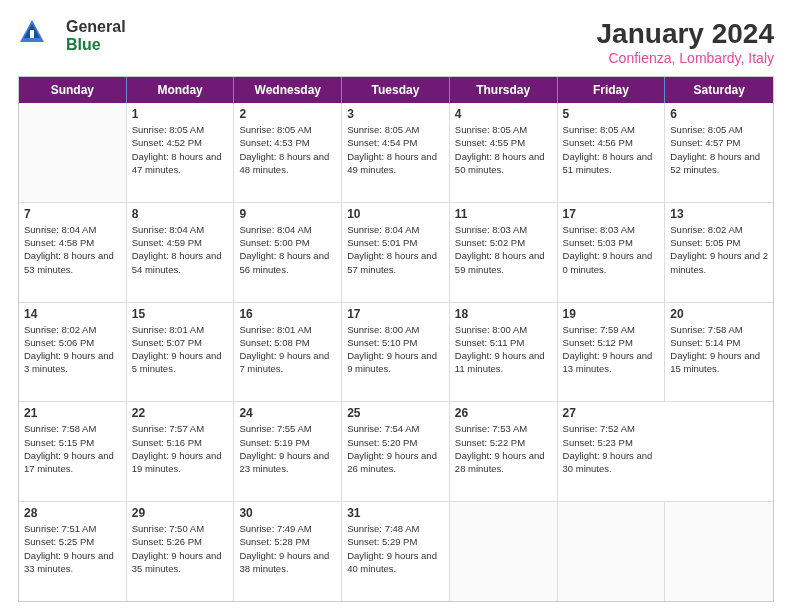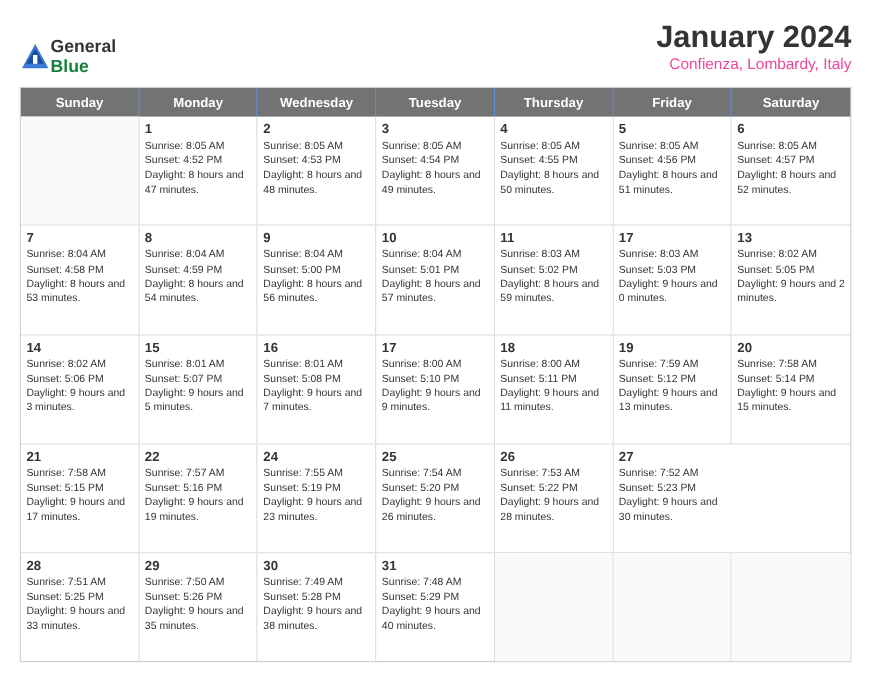--- a/index.html
+++ b/index.html
@@ -18,23 +18,21 @@
       flex-direction: column;
     }
     .header {
       display: flex;
       justify-content: space-between;
       align-items: flex-start;
       margin-bottom: 10px;
     }
     .logo {
       display: flex;
-      align-items: center;
-      gap: 0;
-      margin-top: 16px;
+      gap: 20px;
     }
     .logo-text {
       display: flex;
       flex-direction: column;
       line-height: 1.1;
     }
     .logo-general {
       font-size: 16px;
       font-weight: bold;
       color: #333;
@@ -56,21 +54,21 @@
       font-weight: bold;
       color: #333;
     }
     .subtitle {
       font-size: 14px;
       color: #ec4899;
     }
     .cal-header-row {
       display: grid;
       grid-template-columns: repeat(7, 1fr);
-      background: #737373;
+      background: #701a75;
     }
     .cal-header-cell {
       padding: 6px 4px;
       color: #fff;
       font-size: 12px;
       font-weight: bold;
       text-align: center;
       border-right: 1px solid #5a90d9;
     }
     .cal-header-cell:last-child { border-right: none; }

